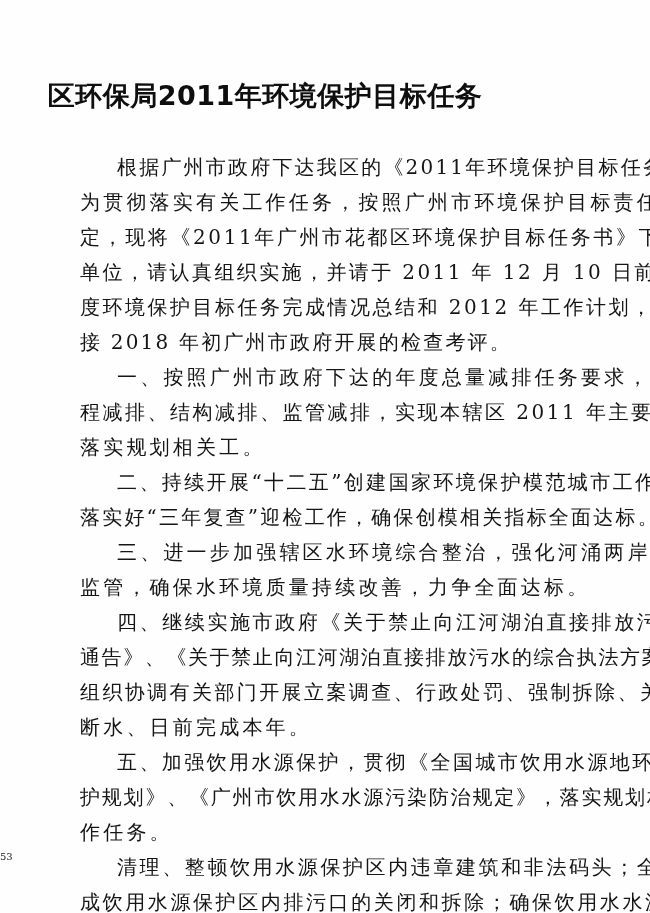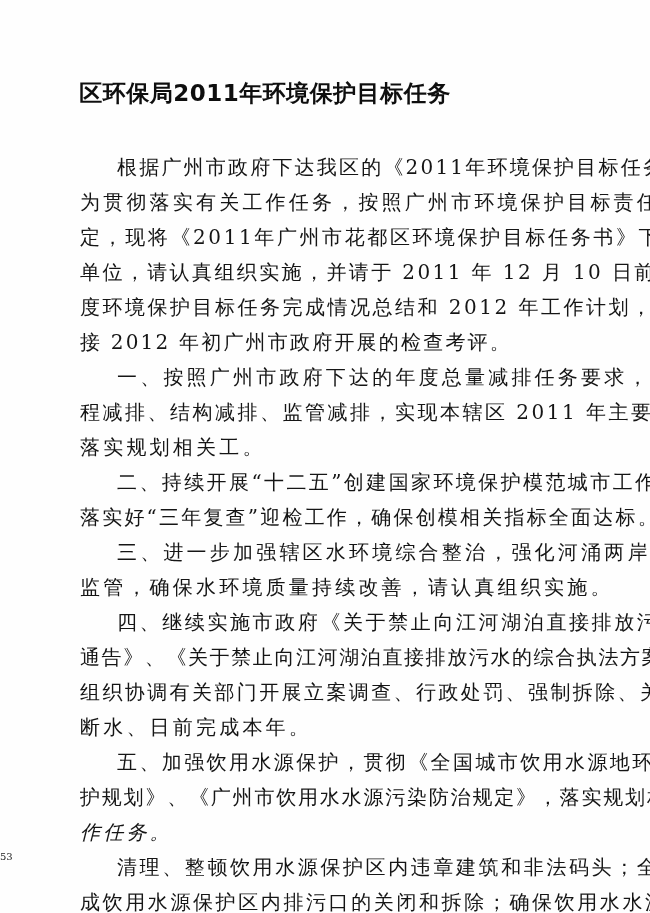--- a/index.html
+++ b/index.html
@@ -20,21 +20,21 @@
       left: 0; top: 0;
       width: 650px; height: 913px;
       background: #fefefe;
     }
     .title {
       position: absolute;
       left: 0;
       width: 530px;
       top: 78px;
       text-align: center;
-      font-size: 23px;
+      font-size: 27px;
       font-weight: bold;
       letter-spacing: 0.5px;
       color: #0e0e0e;
       font-family: "DejaVu Sans", "Liberation Sans", sans-serif;
     }
     .body-text {
       position: absolute;
       left: 80px;
       top: 148px;
       width: 474px;
@@ -68,40 +68,40 @@
 
   <div class="title">区环保局2011年环境保护目标任务</div>
 
   <div class="body-text">
 
     <div class="line indent" style="top:7px; letter-spacing:2.2px;">根据广州市政府下达我区的《2011年环境保护目标任务书》，</div>
     <div class="line" style="top:42px;">为贯彻落实有关工作任务，按照广州市环境保护目标责任制的规</div>
     <div class="line" style="top:77px; letter-spacing:2.6px;">定，现将《2011年广州市花都区环境保护目标任务书》下达给你</div>
     <div class="line" style="top:112px; letter-spacing:2.4px;">单位，请认真组织实施，并请于 2011 年 12 月 10 日前完成本年</div>
     <div class="line" style="top:147px; letter-spacing:2.5px;">度环境保护目标任务完成情况总结和 2012 年工作计划，以便迎</div>
-    <div class="line" style="top:182px; letter-spacing:2.2px;">接 2012 年初广州市政府开展的检查考评。</div>
+    <div class="line" style="top:182px; letter-spacing:2.2px;">接 2018 年初广州市政府开展的检查考评。</div>
 
     <div class="line indent" style="top:217px;">一、按照广州市政府下达的年度总量减排任务要求，抓好工</div>
     <div class="line" style="top:252px; letter-spacing:2.5px;">程减排、结构减排、监管减排，实现本辖区 2011 年主要污染物</div>
     <div class="line" style="top:287px;">落实规划相关工。</div>
 
     <div class="line indent" style="top:322px; letter-spacing:2.4px;">二、持续开展“十二五”创建国家环境保护模范城市工作，</div>
     <div class="line" style="top:357px; letter-spacing:2.2px;">落实好“三年复查”迎检工作，确保创模相关指标全面达标。</div>
 
     <div class="line indent" style="top:392px;">三、进一步加强辖区水环境综合整治，强化河涌两岸污染源</div>
-    <div class="line" style="top:427px;">监管，确保水环境质量持续改善，请认真组织实施。</div>
+    <div class="line" style="top:427px;">监管，确保水环境质量持续改善，力争全面达标。</div>
 
     <div class="line indent" style="top:462px; letter-spacing:2.6px;">四、继续实施市政府《关于禁止向江河湖泊直接排放污水的</div>
     <div class="line" style="top:497px; letter-spacing:1.6px;">通告》、《关于禁止向江河湖泊直接排放污水的综合执法方案》，</div>
     <div class="line" style="top:532px; letter-spacing:2.4px;">组织协调有关部门开展立案调查、行政处罚、强制拆除、关闭、</div>
     <div class="line" style="top:567px;">断水、日前完成本年。</div>
 
     <div class="line indent" style="top:602px; letter-spacing:2.4px;">五、加强饮用水源保护，贯彻《全国城市饮用水源地环境保</div>
     <div class="line" style="top:637px; letter-spacing:1.8px;">护规划》、《广州市饮用水水源污染防治规定》，落实规划相关工</div>
-    <div class="line" style="top:672px;font-style:italic;">作任务。</div>
+    <div class="line" style="top:672px;">作任务。</div>
 
     <div class="line indent" style="top:707px; letter-spacing:2.6px;">清理、整顿饮用水源保护区内违章建筑和非法码头；全面完</div>
     <div class="line" style="top:742px; letter-spacing:2.6px;">成饮用水源保护区内排污口的关闭和拆除；确保饮用水水源地水</div>
 
   </div>
 
   <div class="page-number">53</div>
 
 </div>
 

